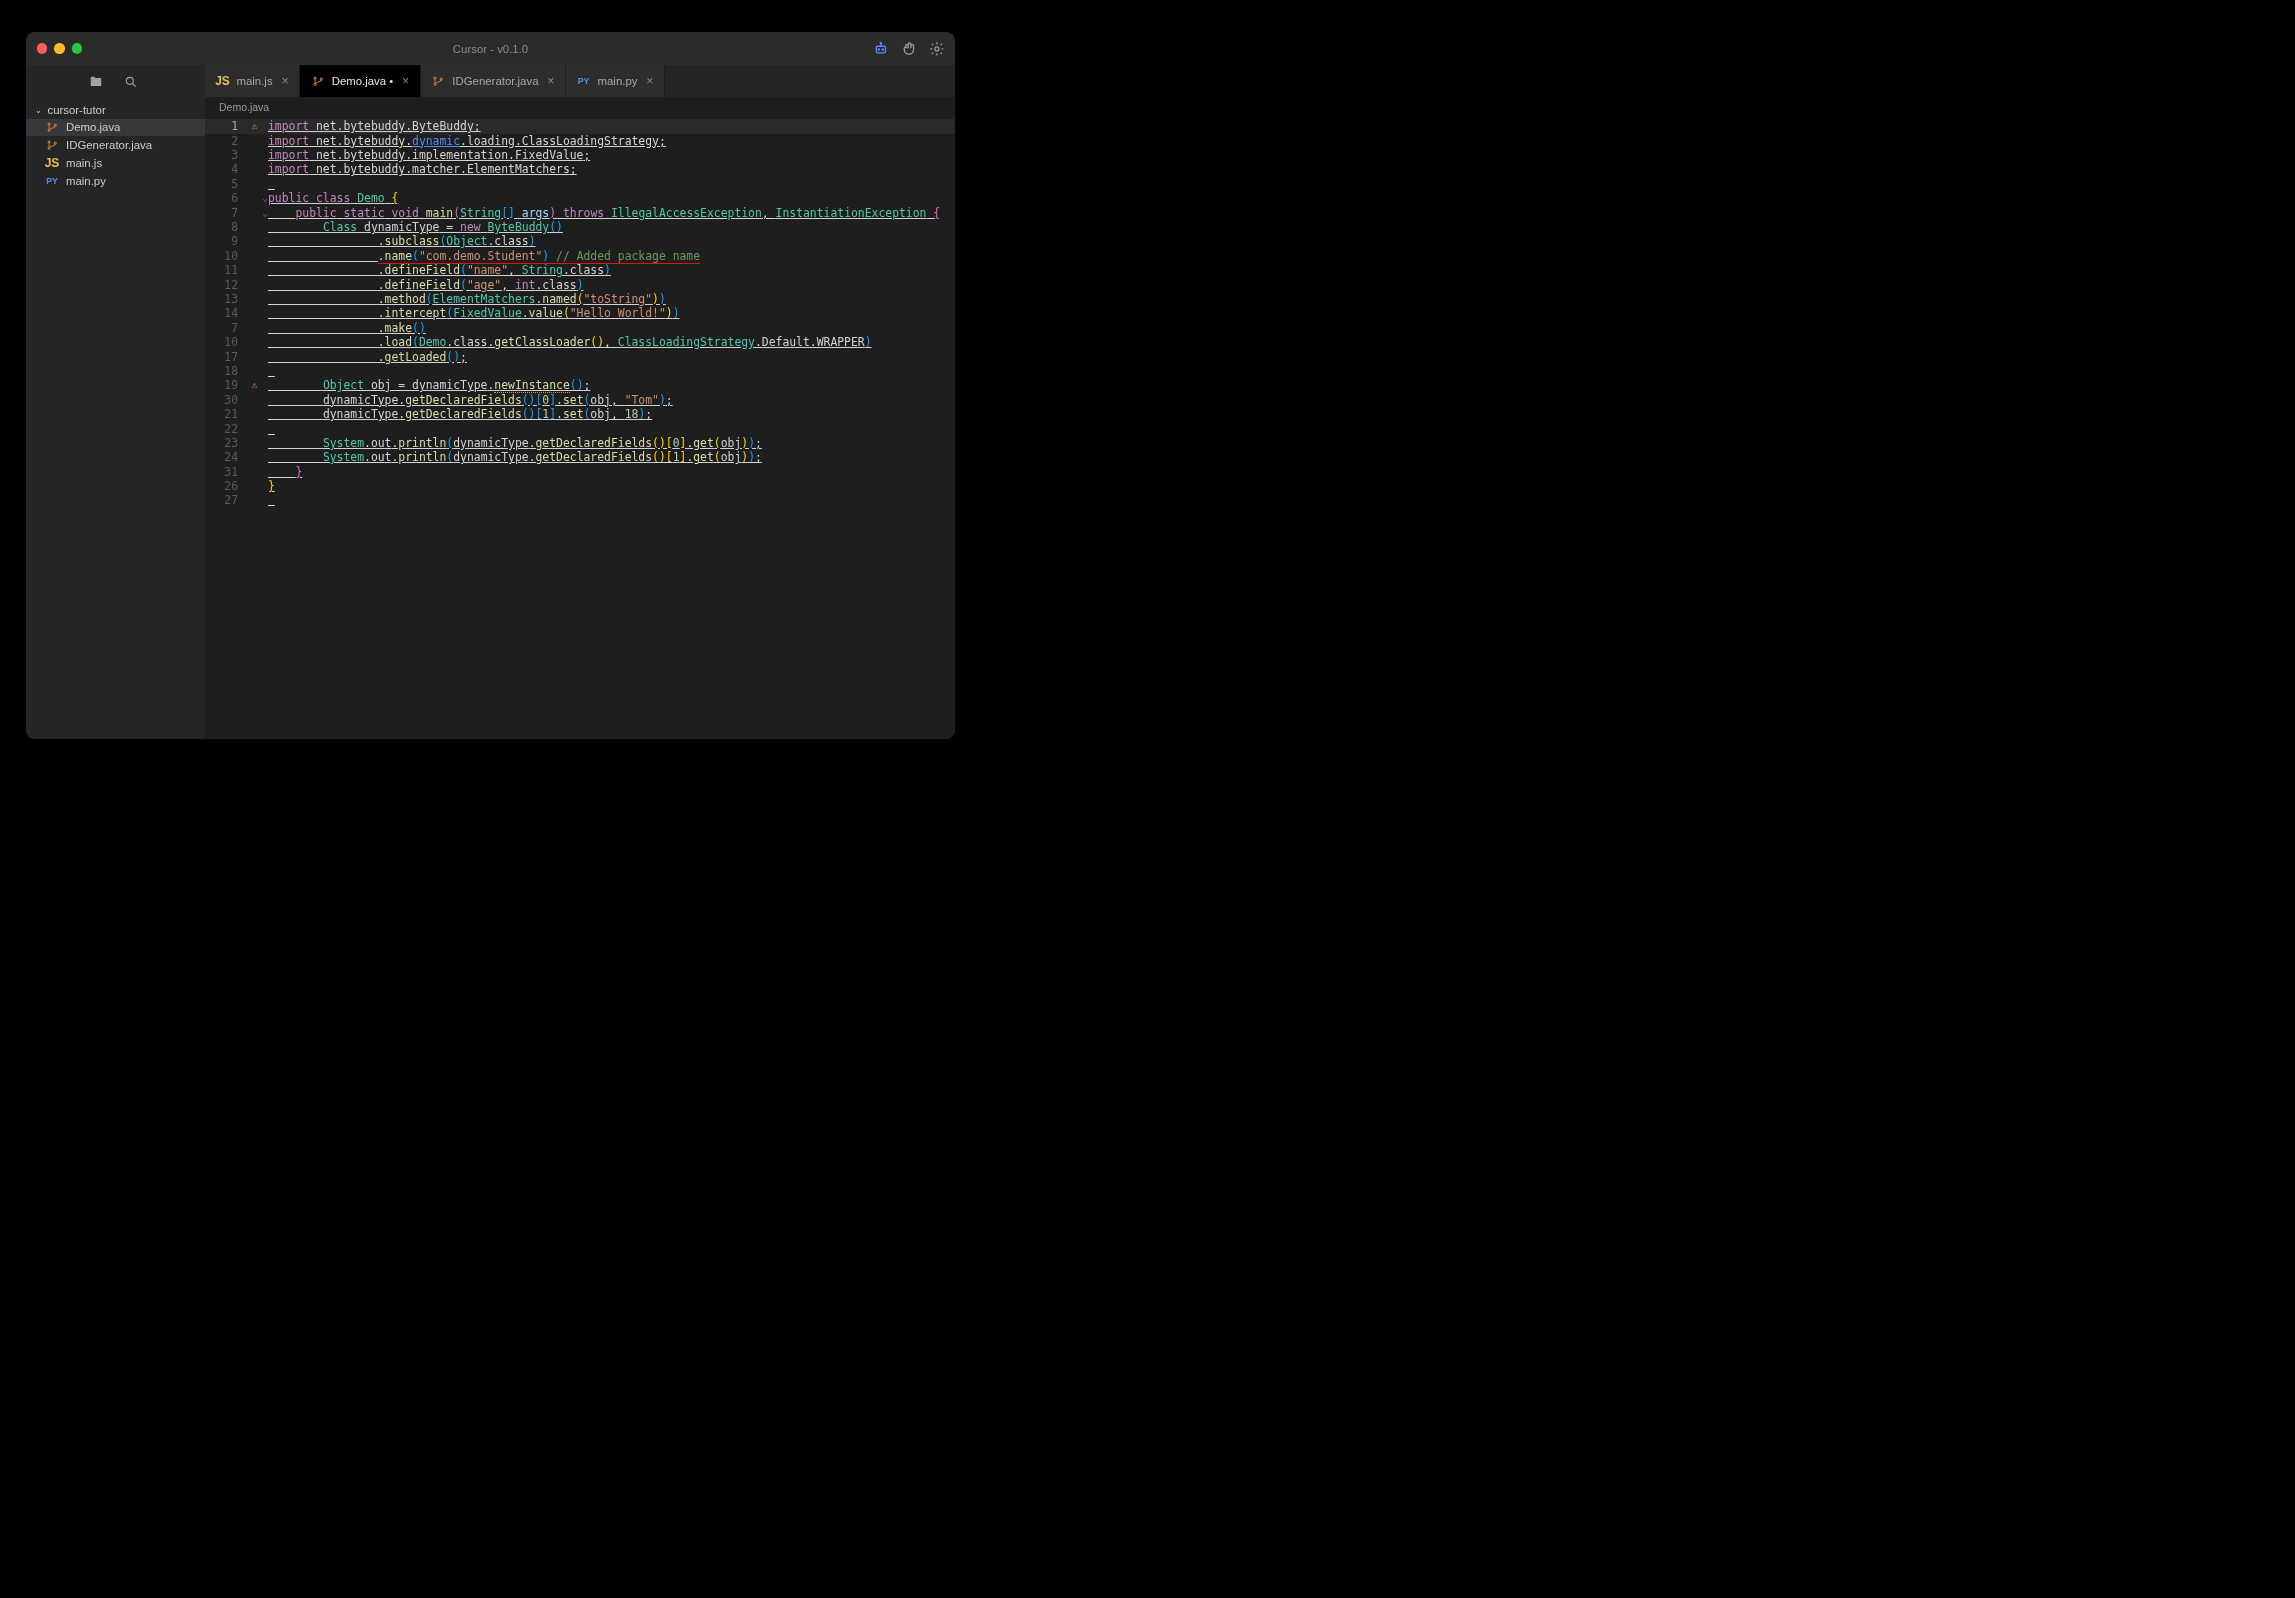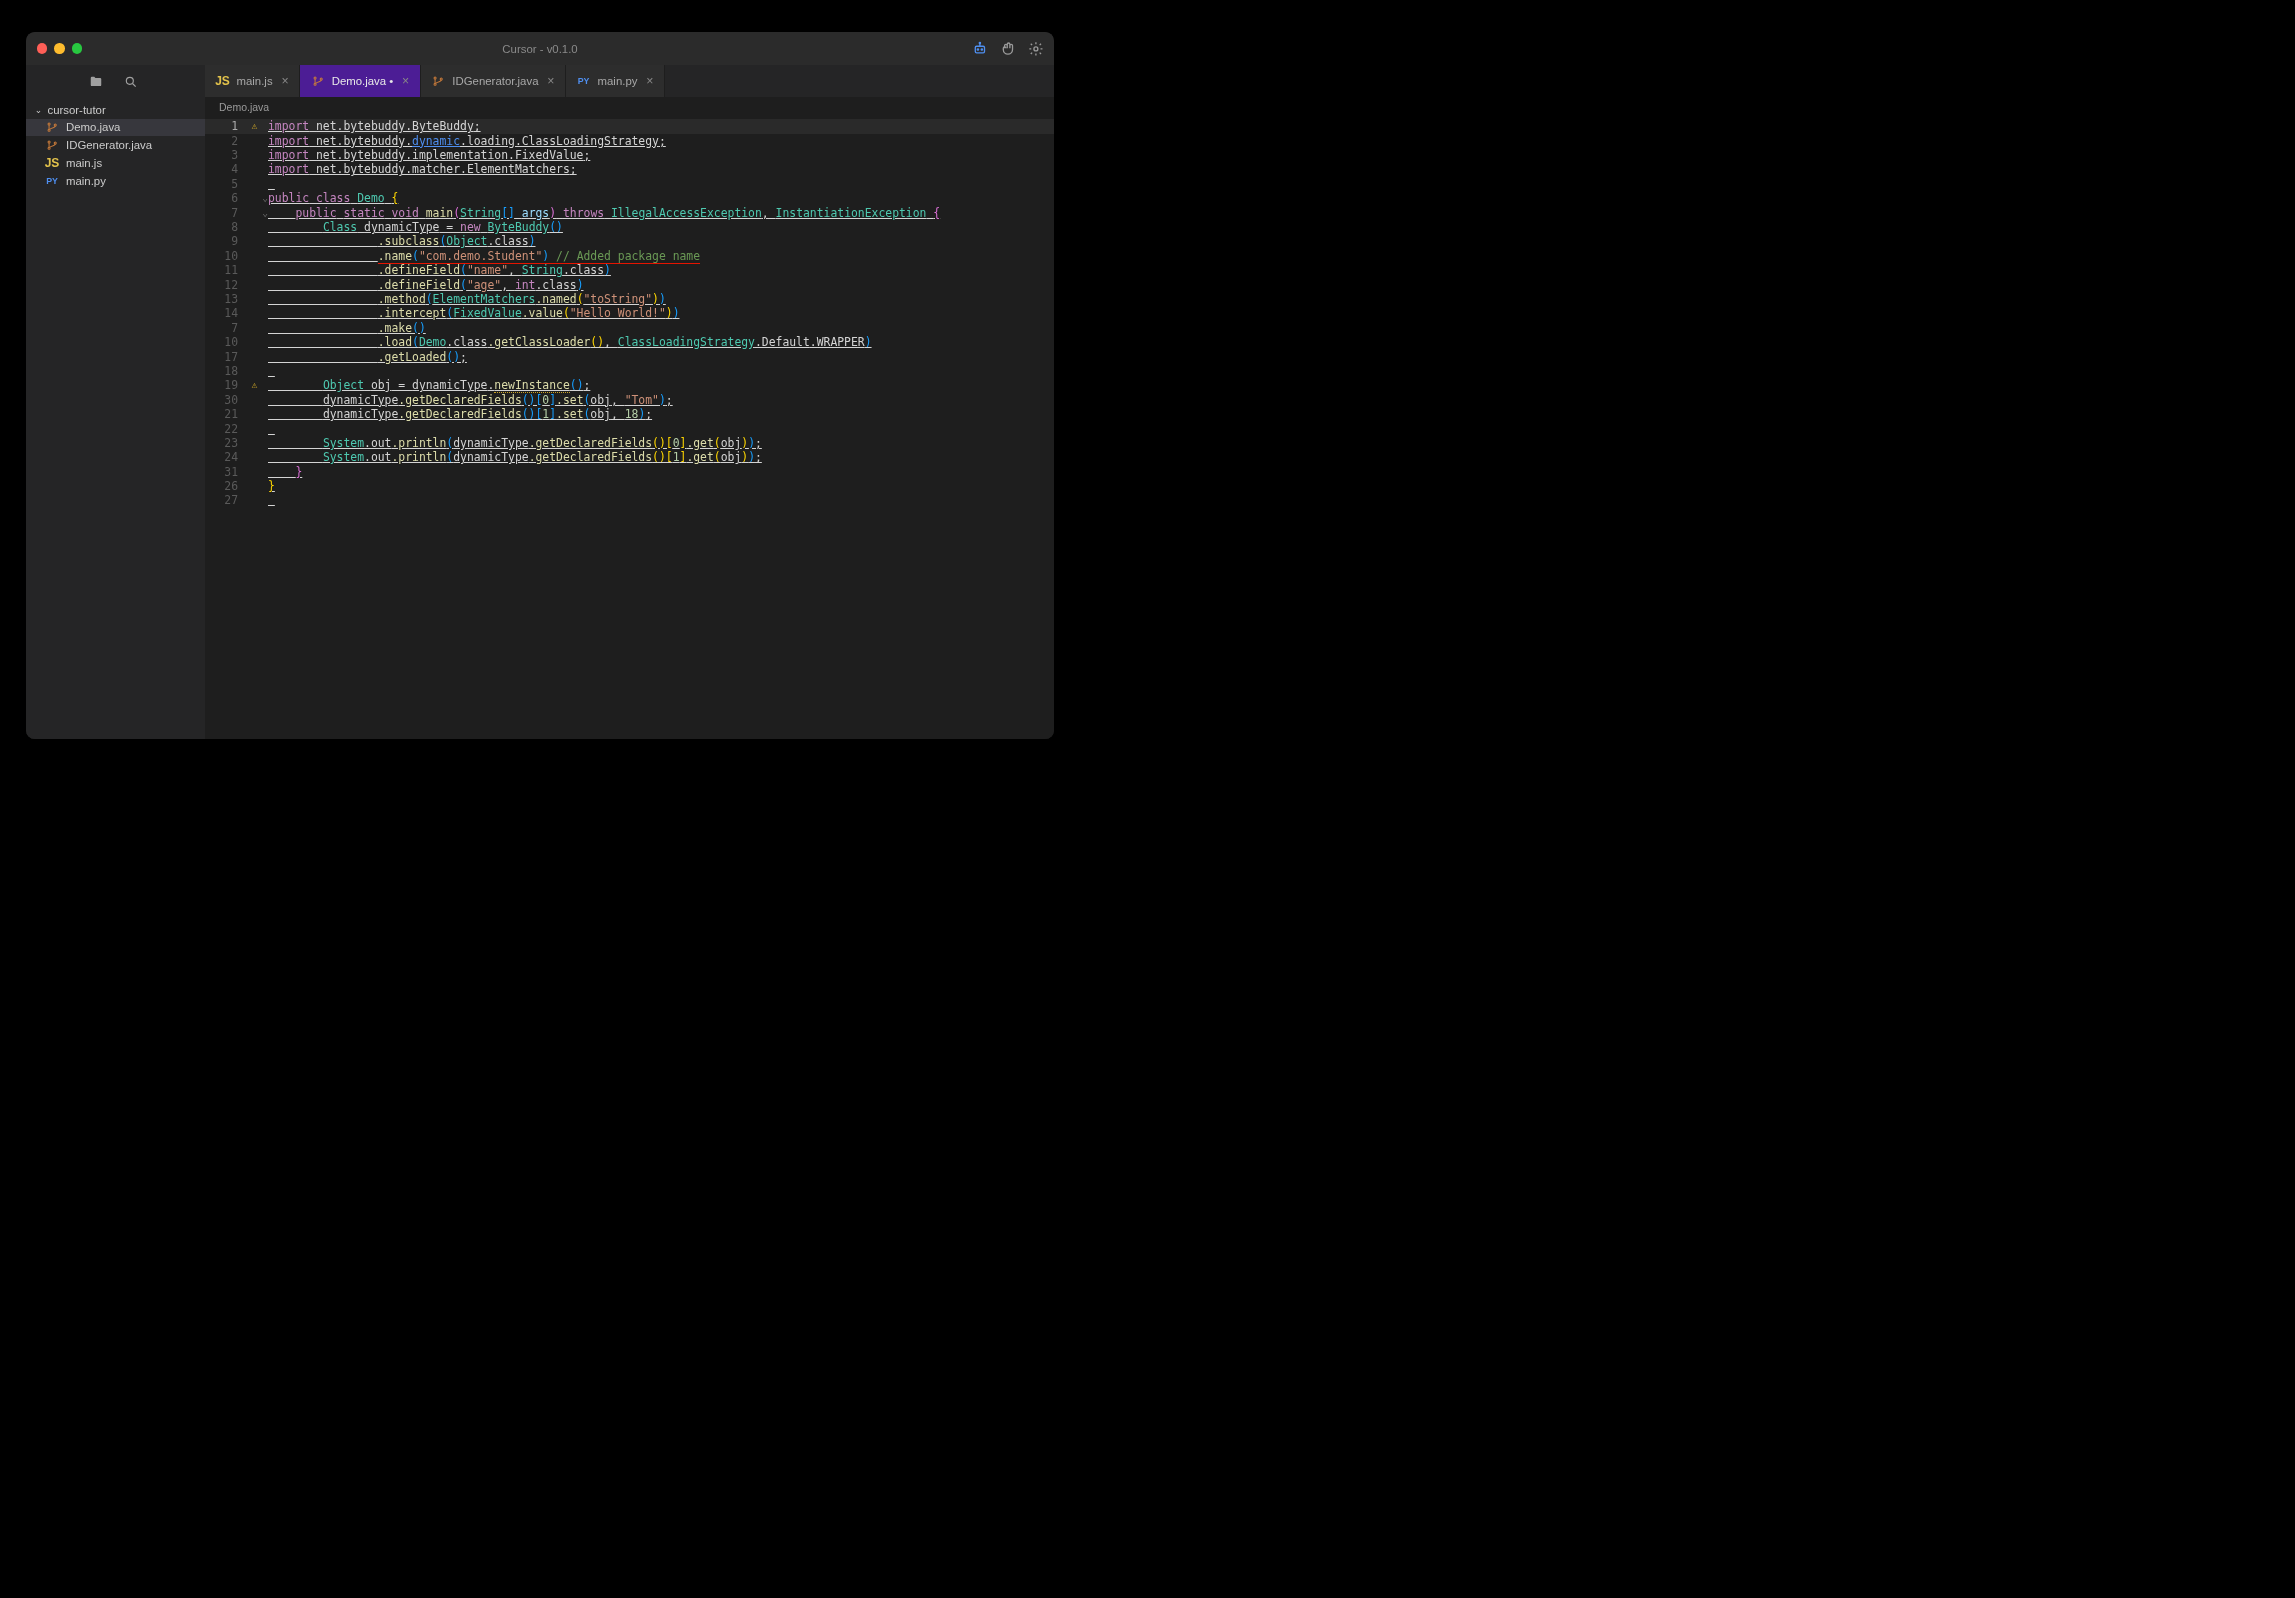--- a/index.html
+++ b/index.html
@@ -8,21 +8,21 @@
   width: 1148px;
   height: 799px;
   font-family: -apple-system, BlinkMacSystemFont, "Segoe UI", sans-serif;
   font-size: 11.4px;
   color: #ccc;
   overflow: hidden;
 }
 .window {
   position: absolute;
   top: 32px; left: 26px;
-  width: 1028px; height: 707px;
+  width: 929px; height: 707px;
   background: #1e1e1e;
   border-radius: 8.8px;
   box-shadow: 0 17.5px 53px rgba(0,0,0,.6);
   display: flex;
   flex-direction: column;
   overflow: hidden;
 }
 .titlebar {
   height: 33px;
   background: #2b2b2b;
@@ -96,21 +96,21 @@
   display: flex;
   align-items: center;
   gap: 7px;
   padding: 0 8.8px 0 10.5px;
   background: #2d2d2d;
   color: #a8a8a8;
   border-right: 0.9px solid #1e1e1e;
   cursor: pointer;
   font-size: 11.4px;
 }
-.tab.active { background: #4c1d95; color: #e8e8e8; }
+.tab.active { background: #000000; color: #e8e8e8; }
 .tab .close { color: #888; font-size: 12.3px; padding: 0 1.8px; cursor: pointer; }
 .tab .icon { width: 14px; display: inline-flex; justify-content: center; }
 
 .breadcrumb {
   height: 21px;
   display: flex;
   align-items: center;
   padding-left: 14px;
   color: #9a9a9a;
   font-size: 10.5px;

